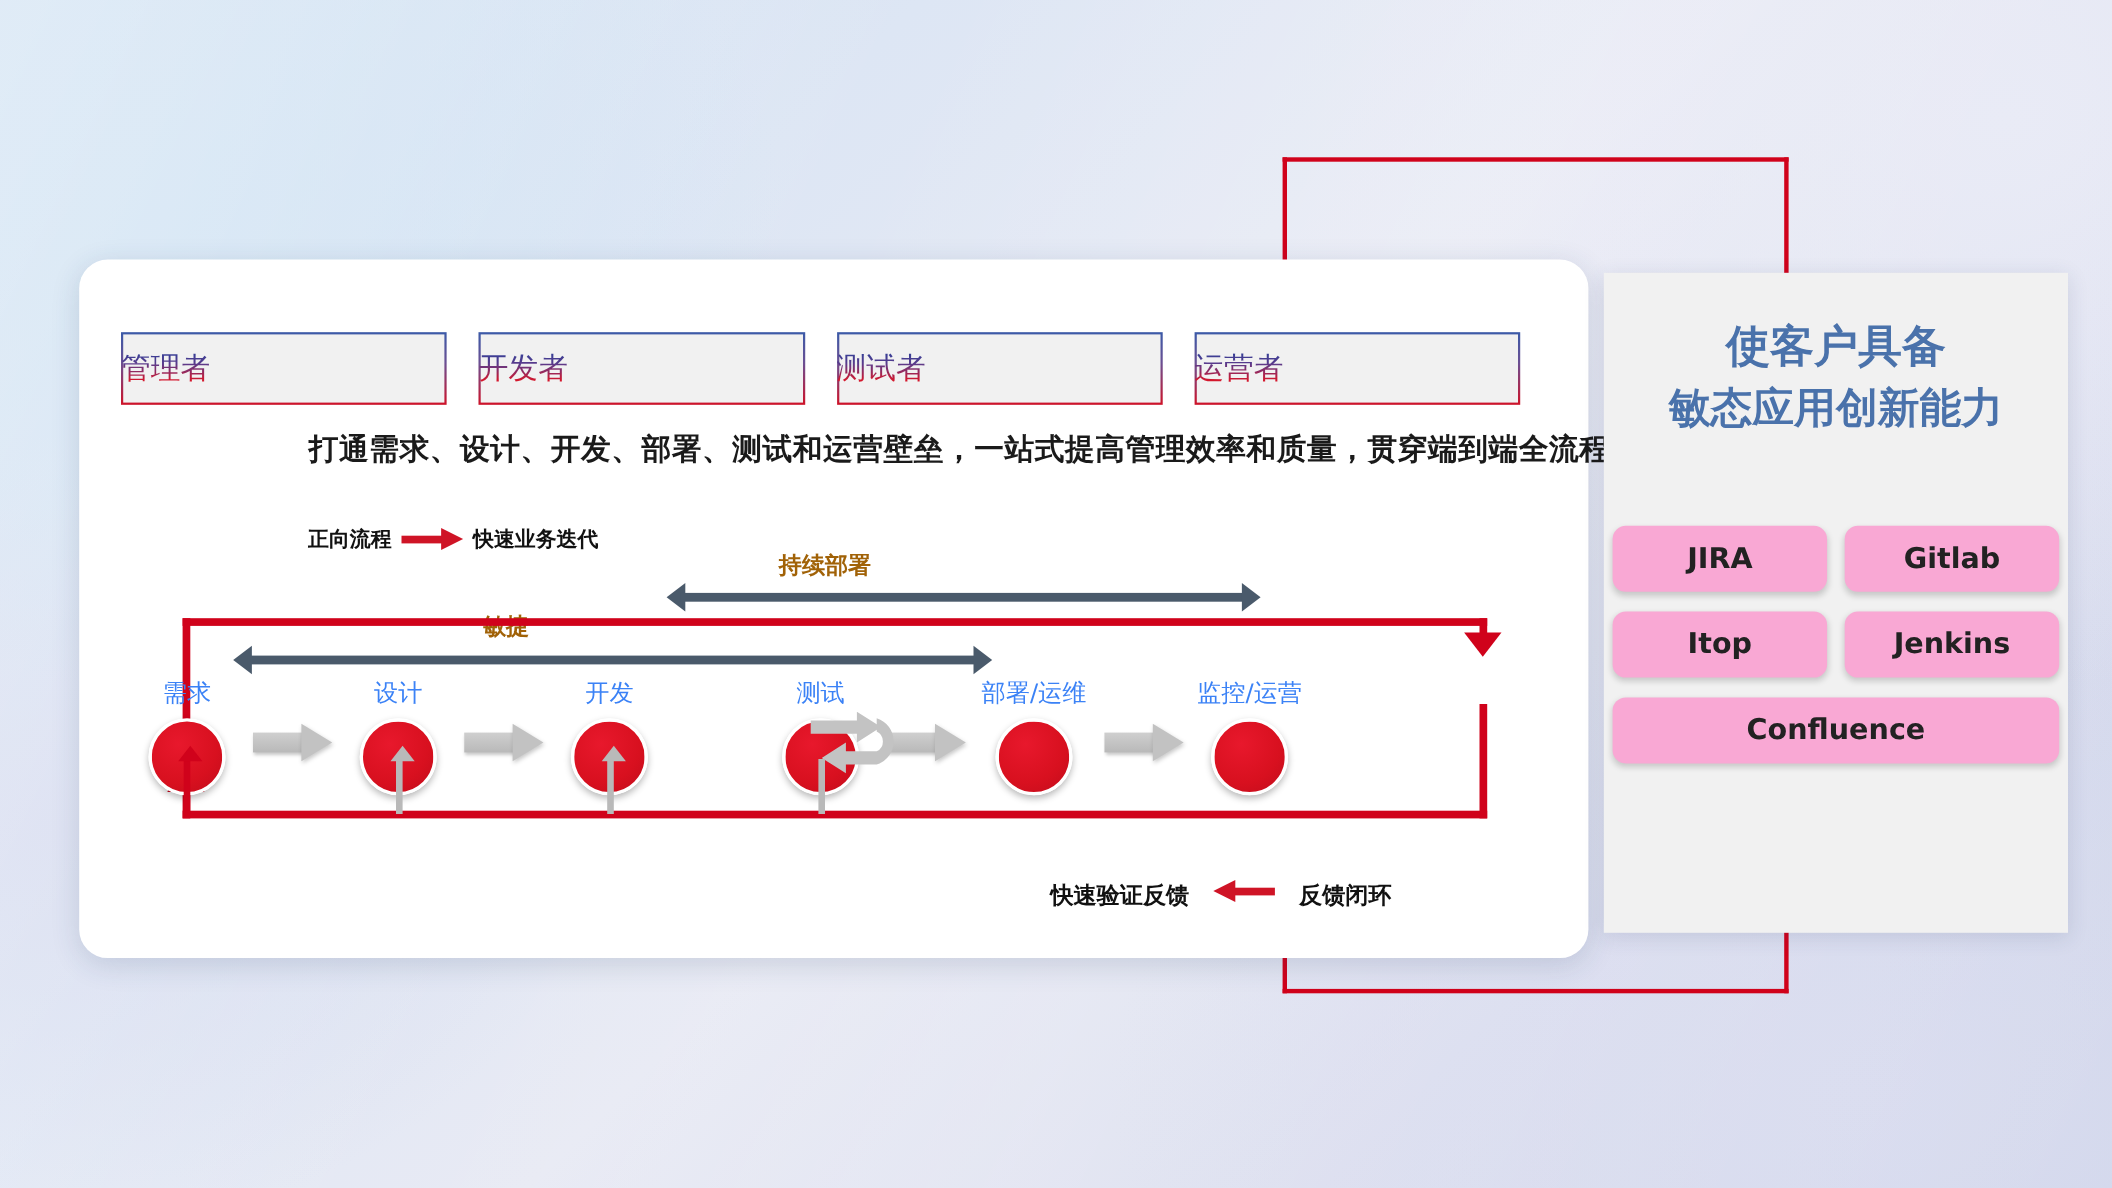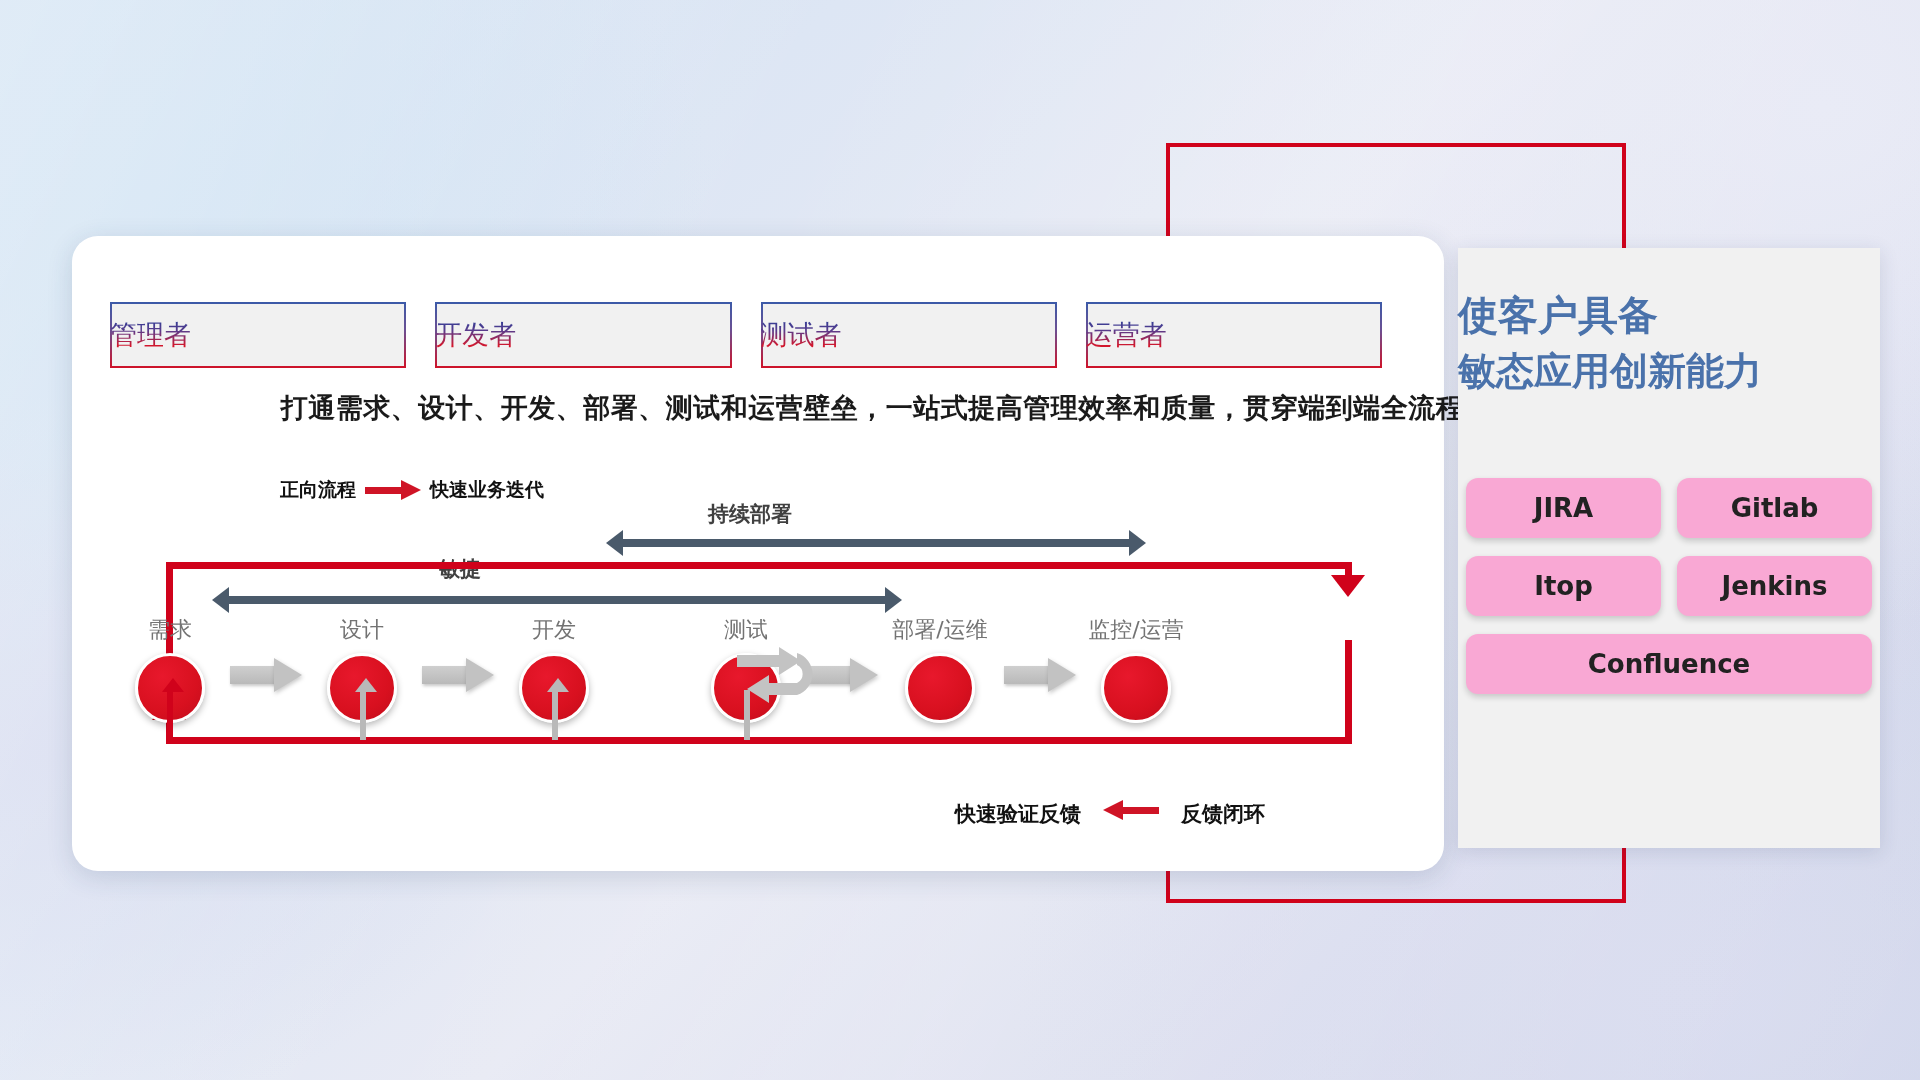--- a/index.html
+++ b/index.html
@@ -56,21 +56,21 @@
   .red-arrow-r{width:56px;height:20px;position:relative;}
   .red-arrow-r:before{content:"";position:absolute;left:0;top:7px;width:38px;height:7px;background:#cf1426;}
   .red-arrow-r:after{content:"";position:absolute;left:36px;top:0;width:0;height:0;
     border-top:10px solid transparent;border-bottom:10px solid transparent;border-left:20px solid #cf1426;}
   .red-arrow-l{width:56px;height:20px;position:relative;}
   .red-arrow-l:before{content:"";position:absolute;right:0;top:7px;width:38px;height:7px;background:#cf1426;}
   .red-arrow-l:after{content:"";position:absolute;right:36px;top:0;width:0;height:0;
     border-top:10px solid transparent;border-bottom:10px solid transparent;border-right:20px solid #cf1426;}
 
   
-  .span-label{position:absolute;font-size:21px;font-weight:bold;color:#404040;
+  .span-label{position:absolute;font-size:21px;font-weight:bold;color:#a16207;
     font-family:"DejaVu Sans","Liberation Sans",sans-serif;text-align:center;}
   #cd-label{left:600px;top:500px;width:300px;}
   #agile-label{left:300px;top:555px;width:320px;}
   .darrow{position:absolute;height:26px;}
   .darrow .bar{position:absolute;left:13px;right:13px;top:9px;height:8px;background:#4a5a6b;}
   .darrow .hl{position:absolute;left:0;top:0;width:0;height:0;
     border-top:13px solid transparent;border-bottom:13px solid transparent;border-right:17px solid #4a5a6b;}
   .darrow .hr{position:absolute;right:0;top:0;width:0;height:0;
     border-top:13px solid transparent;border-bottom:13px solid transparent;border-left:17px solid #4a5a6b;}
   #cd-arrow{left:606px;top:530px;width:540px;}
@@ -83,21 +83,21 @@
     border-left:17px solid transparent;border-right:17px solid transparent;border-top:22px solid #d0021b;}
   #loop-left{position:absolute;left:166px;top:562px;width:7px;height:182px;background:#d0021b;}
   #loop-bottom{position:absolute;left:166px;top:737px;width:1186px;height:7px;background:#d0021b;}
   #loop-right-down{position:absolute;left:1345px;top:640px;width:7px;height:104px;background:#d0021b;}
   #loop-left-head{position:absolute;left:152px;top:698px;width:0;height:0;
     border-left:17px solid transparent;border-right:17px solid transparent;border-bottom:22px solid #d0021b;}
 
   
   #pipeline{position:absolute;left:120px;top:615px;width:1280px;height:120px;}
   .stage{position:absolute;width:120px;text-align:center;}
-  .stage-label{font-size:22px;font-weight:400;color:#737373;margin-bottom:8px;white-space:nowrap;
+  .stage-label{font-size:22px;font-weight:400;color:#3b82f6;margin-bottom:8px;white-space:nowrap;
     font-family:"DejaVu Sans","Liberation Sans",sans-serif;}
   .stage-dot{width:64px;height:64px;border-radius:50%;margin:0 auto;
     background:radial-gradient(circle at 38% 32%,#e8182c 0%,#d8101f 60%,#c10c1b 100%);
     border:3px solid #ffffff;box-shadow:0 3px 7px rgba(0,0,0,.28);}
 
   
   .garrow{position:absolute;width:74px;height:34px;}
   .garrow .gb{position:absolute;left:0;top:8px;width:48px;height:18px;
     background:linear-gradient(180deg,#cfcfcf 0%,#b9b9b9 100%);
     box-shadow:1px 2px 3px rgba(0,0,0,.22);}
@@ -117,21 +117,21 @@
     border-left:11px solid transparent;border-right:11px solid transparent;border-bottom:14px solid #b9b9b9;}
 
   
   #fb-legend{position:absolute;left:955px;top:800px;display:flex;align-items:flex-start;gap:22px;
     font-size:21px;font-weight:bold;color:#111;
     font-family:"DejaVu Sans","Liberation Sans",sans-serif;}
 
   
   #right-panel{position:absolute;left:1458px;top:248px;width:422px;height:600px;
     background:#f1f1f1;box-shadow:0 4px 18px rgba(40,60,100,.14);}
-  #panel-title{position:absolute;left:1458px;top:288px;width:422px;
+  #panel-title{position:absolute;left:1458px;top:288px;width:422px;text-align:center;
     color:#4a72ab;font-size:40px;font-weight:bold;line-height:1.35;
     font-family:"DejaVu Sans","Liberation Sans",sans-serif;}
   #panel-title .l2{font-size:38px;display:block;margin-top:4px;}
   #tools{position:absolute;left:1466px;top:478px;width:406px;
     display:flex;flex-wrap:wrap;gap:18px 16px;}
   .tool-btn{height:60px;background:#f9a8d4;border-radius:12px;
     box-shadow:0 3px 6px rgba(0,0,0,.18);
     display:flex;align-items:center;justify-content:center;
     font-size:26px;font-weight:bold;color:#222;
     font-family:"DejaVu Sans","Liberation Sans",sans-serif;}

